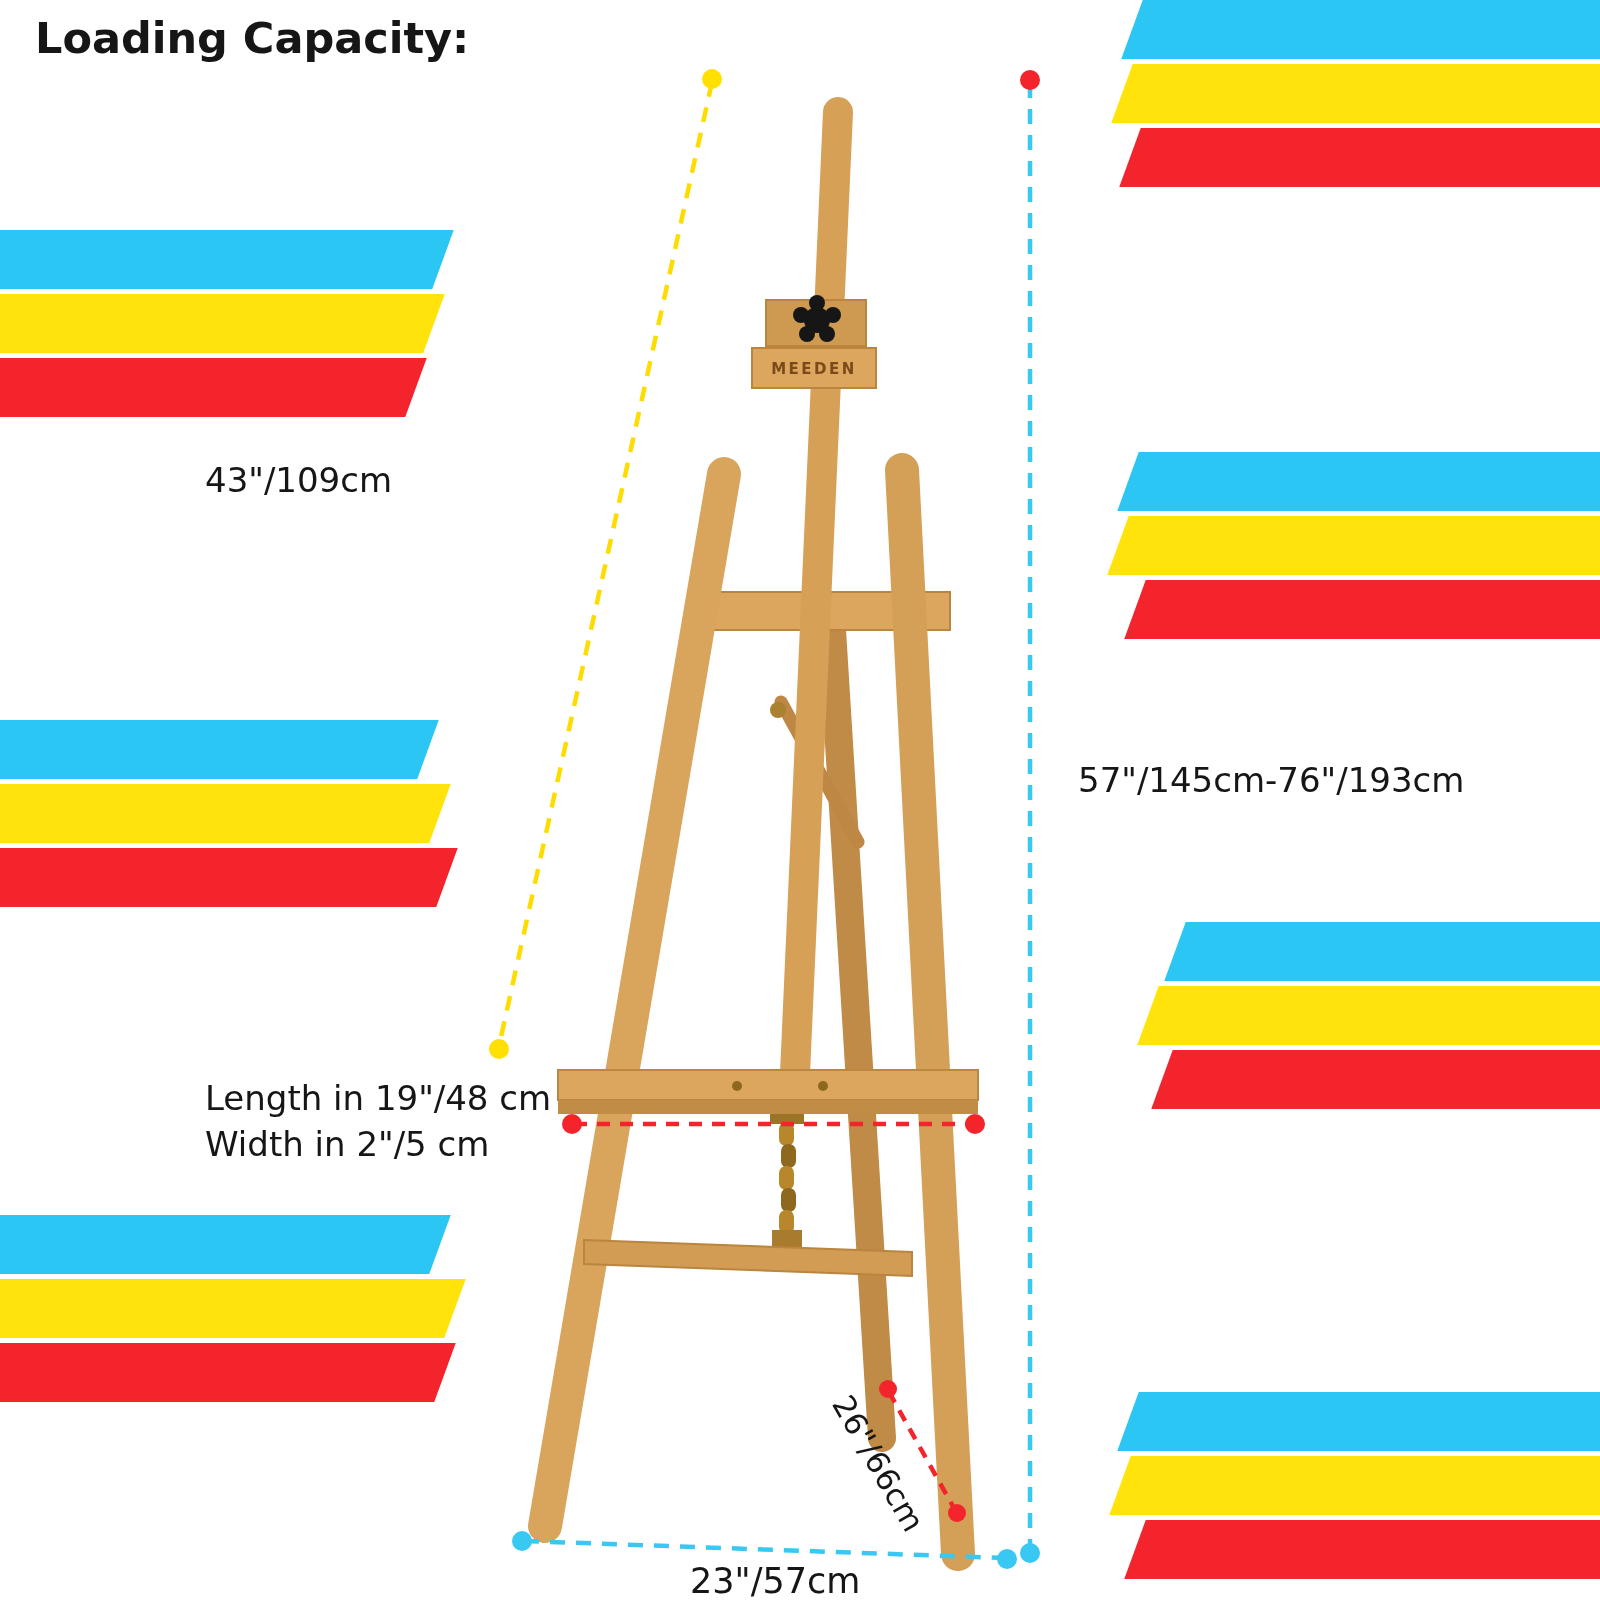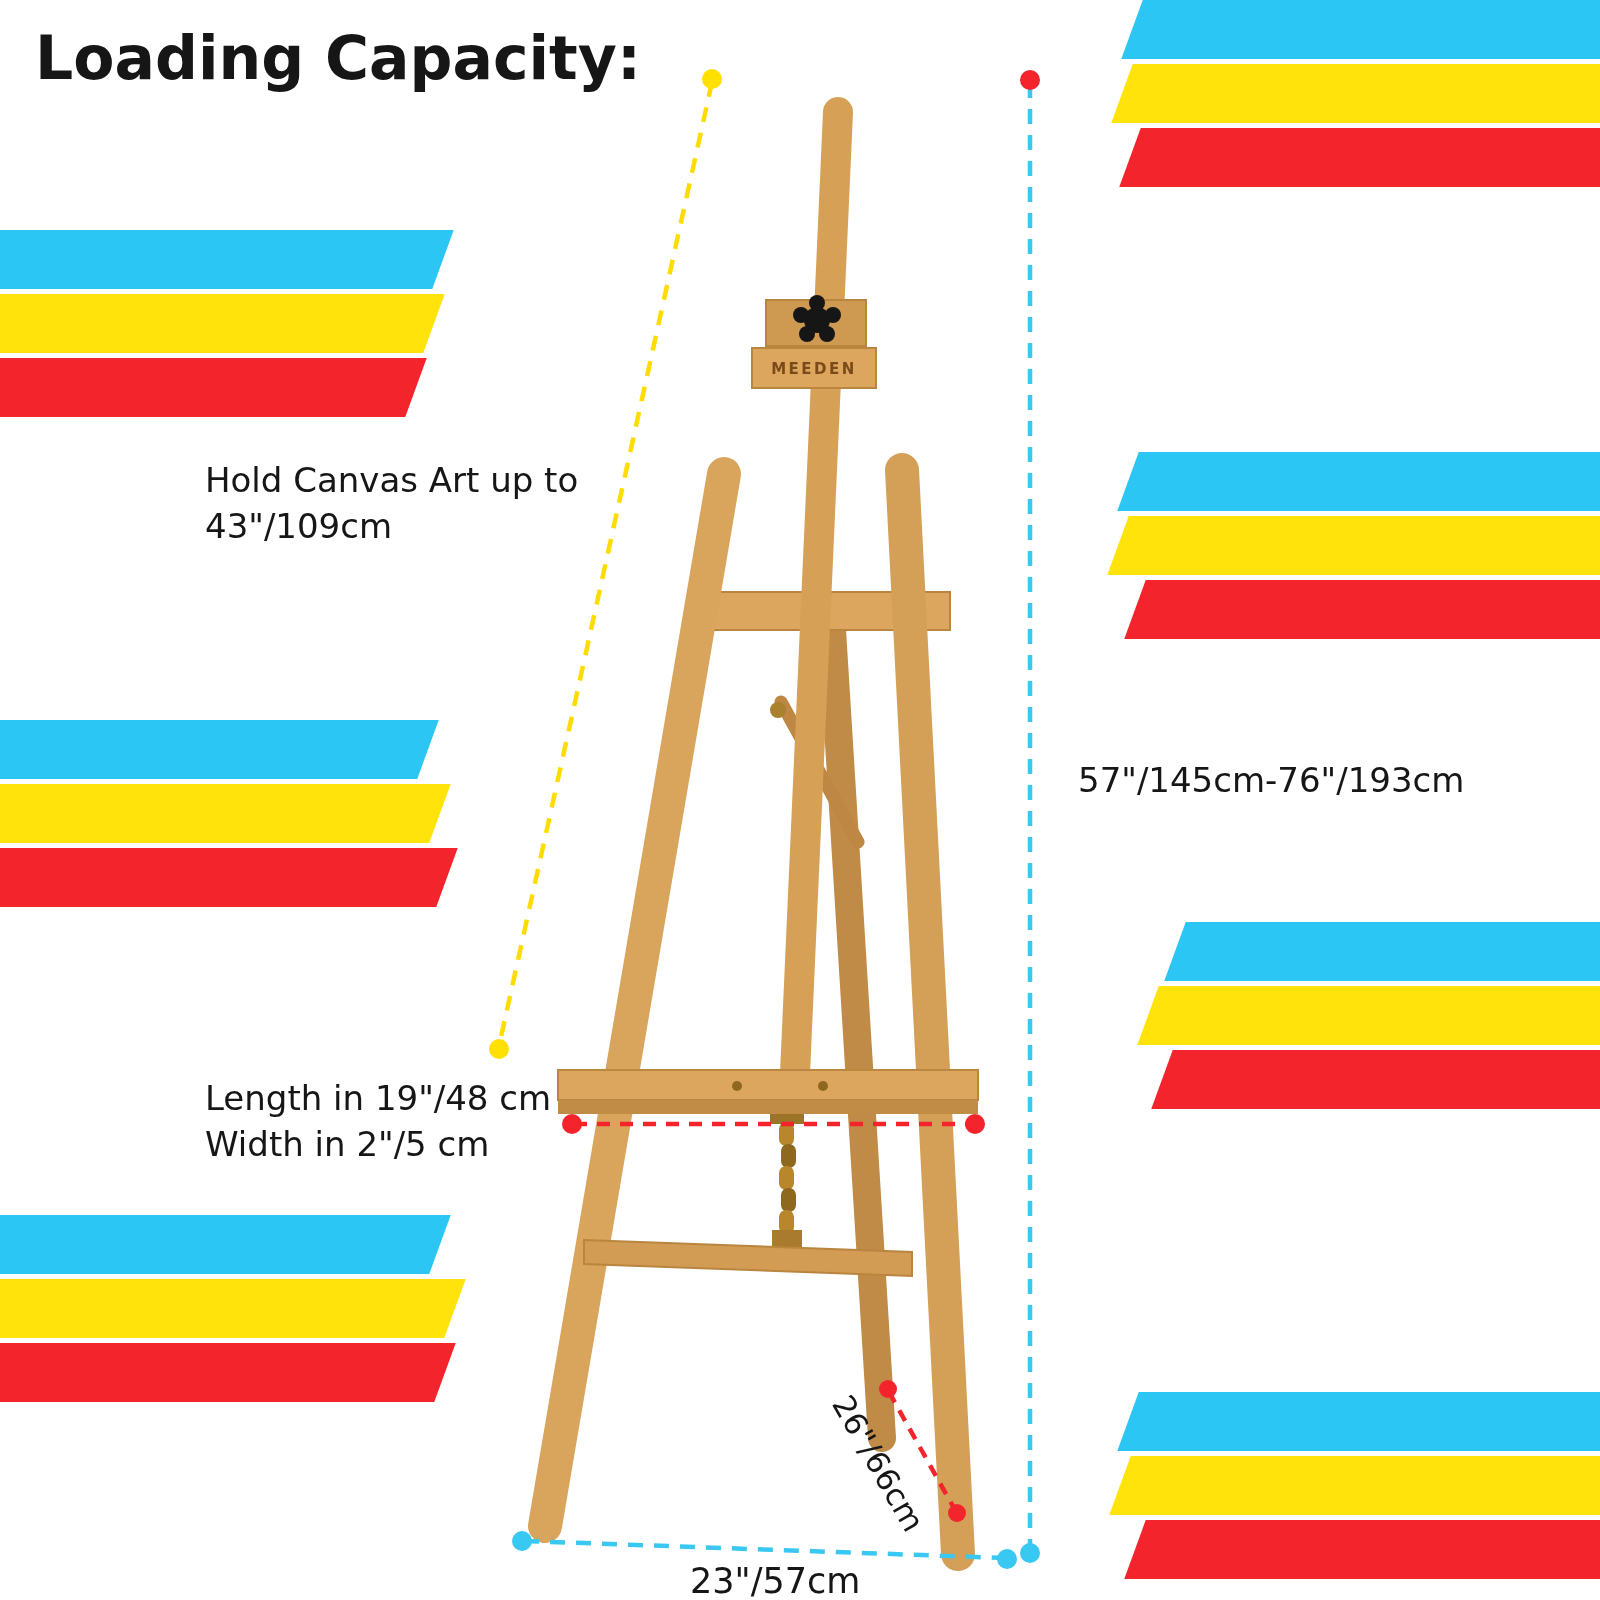--- a/index.html
+++ b/index.html
@@ -9,21 +9,21 @@
   
   .stripe{position:absolute;height:59px;transform:skewX(-20deg);}
   .st-c{background:#2BC6F3;}
   .st-y{background:#FFE30A;}
   .st-r{background:#F3242C;}
   .sl{left:-40px;}
   .sr{right:-40px;}
 
   svg.scene{position:absolute;left:0;top:0;width:1600px;height:1600px;}
 
-  .title{position:absolute;left:35px;top:16px;font-size:60px;font-weight:700;color:#161616;line-height:1.4;letter-spacing:0;}
+  .title{position:absolute;left:35px;top:8px;font-size:43px;font-weight:700;color:#161616;line-height:1.4;letter-spacing:0;}
   .note{position:absolute;font-size:34px;font-weight:500;color:#161616;line-height:1.35;}
   .note-height{left:1078px;top:758px;}
   .note-hold{left:205px;top:458px;}
   .note-tray{left:205px;top:1076px;}
   .note-depth{left:858px;top:1388px;font-size:31px;transform:rotate(60deg);transform-origin:0 0;white-space:nowrap;}
   .note-base{left:690px;top:1558px;font-size:35px;}
 </style>
 </head>
 <body>
 
@@ -134,21 +134,20 @@
       <circle cx="522" cy="1541" r="10" fill="#39C8F1"></circle>
       <circle cx="1007" cy="1559" r="10" fill="#39C8F1"></circle>
     </g>
   </svg>
 
   <div class="title">
     <div>Loading Capacity:</div>
   </div>
 
   <div class="note note-hold">
-    <div>Hold Canvas Art up to</div>
     <div>43"/109cm</div>
   </div>
 
   <div class="note note-height">57"/145cm-76"/193cm</div>
 
   <div class="note note-tray">
     <div>Length in 19"/48 cm</div>
     <div>Width in 2"/5 cm</div>
   </div>
 

